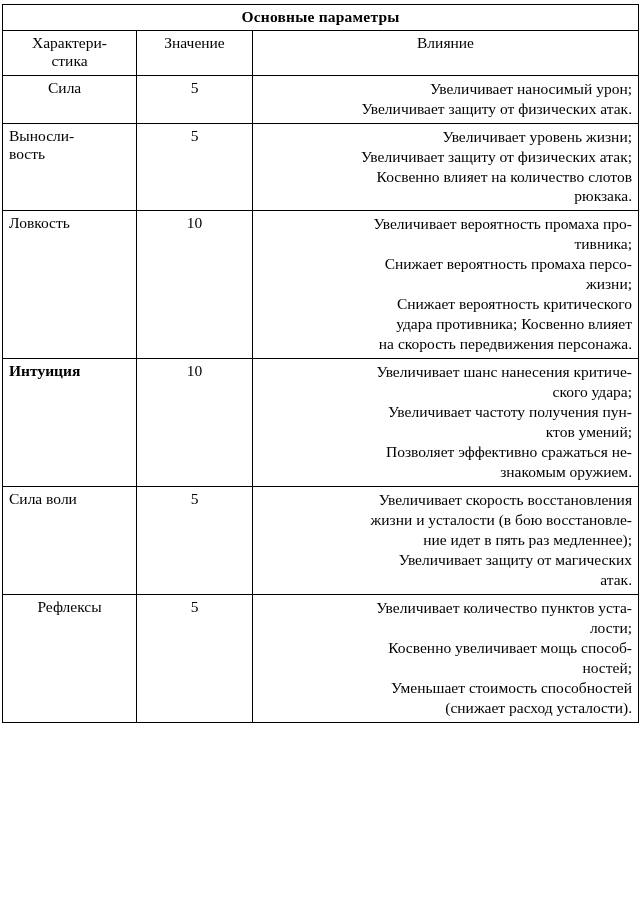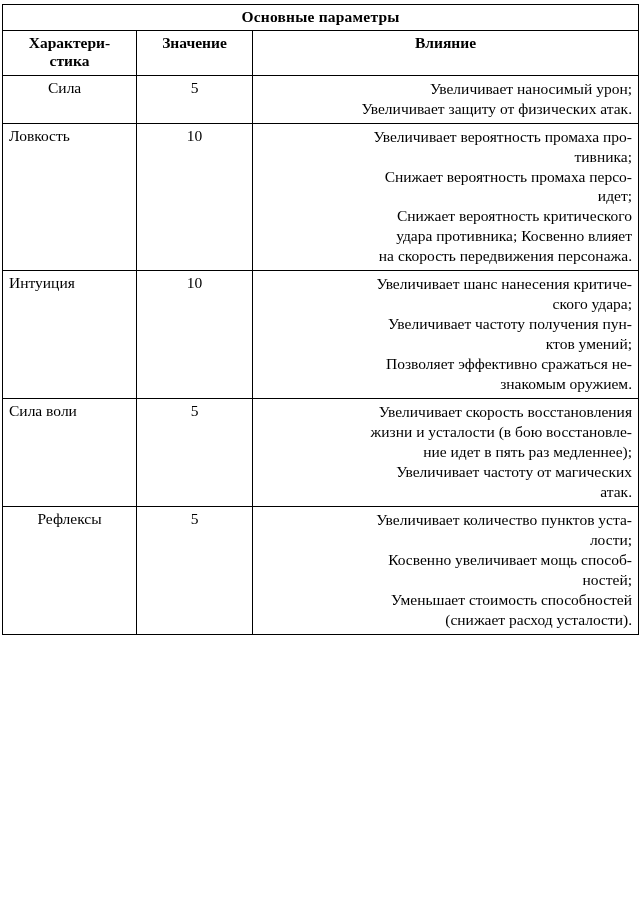--- a/index.html
+++ b/index.html
@@ -34,21 +34,21 @@
   .title-cell {
     text-align: center;
     font-weight: bold;
     font-size: 15.5px;
     padding-top: 4px;
     padding-bottom: 5px;
     letter-spacing: 0.2px;
   }
   .hdr {
     text-align: center;
-    font-weight: bold;
+    font-weight: normal;
     font-size: 15.5px;
     vertical-align: middle;
     line-height: 1.18;
     padding-top: 6px;
     padding-bottom: 6px;
   }
   .col-name  { width: 134px; }
   .col-value { width: 116px; }
   .col-effect{ width: 386px; }
 
@@ -94,52 +94,63 @@
       </tr>
     <tr>
           <td class="cell-name" style="white-space: pre-line; padding-left: 45px;">Сила</td>
           <td class="cell-value">5</td>
           <td class="cell-effect">
             <span class="line">Увеличивает наносимый урон;</span>
             <span class="line">Увеличивает защиту от физических атак.</span>
           </td>
         </tr>
         <tr>
+          <td class="cell-name" style="white-space: pre-line;">Выносли-
+вость</td>
+          <td class="cell-value">5</td>
+          <td class="cell-effect">
+            <span class="line">Увеличивает уровень жизни;</span>
+            <span class="line">Увеличивает защиту от физических атак;</span>
+            <span class="line">Косвенно влияет на количество слотов</span>
+            <span class="line">рюкзака.</span>
+          </td>
+        </tr>
+        <tr>
           <td class="cell-name" style="white-space: pre-line;">Ловкость</td>
           <td class="cell-value">10</td>
           <td class="cell-effect">
             <span class="line">Увеличивает вероятность промаха про-</span>
             <span class="line">тивника;</span>
             <span class="line">Снижает вероятность промаха персо-</span>
-            <span class="line">идет;</span>
+            <span class="line">жизни;</span>
             <span class="line">Снижает вероятность критического</span>
             <span class="line">удара противника; Косвенно влияет</span>
             <span class="line">на скорость передвижения персонажа.</span>
           </td>
         </tr>
         <tr>
-          <td class="cell-name" style="white-space: pre-line;">Интуиция</td>
+          <td class="cell-name" style="white-space: pre-line; font-weight: bold;">Интуиция</td>
           <td class="cell-value">10</td>
           <td class="cell-effect">
             <span class="line">Увеличивает шанс нанесения критиче-</span>
             <span class="line">ского удара;</span>
             <span class="line">Увеличивает частоту получения пун-</span>
             <span class="line">ктов умений;</span>
             <span class="line">Позволяет эффективно сражаться не-</span>
             <span class="line">знакомым оружием.</span>
           </td>
         </tr>
         <tr>
           <td class="cell-name" style="white-space: pre-line; margin-left: 29px;">Сила воли</td>
           <td class="cell-value">5</td>
           <td class="cell-effect">
             <span class="line">Увеличивает скорость восстановления</span>
             <span class="line">жизни и усталости (в бою восстановле-</span>
             <span class="line">ние идет в пять раз медленнее);</span>
-            <span class="line">Увеличивает частоту от магических</span>
+            <span class="line">Увеличивает защиту от магических</span>
             <span class="line">атак.</span>
           </td>
         </tr>
         <tr>
           <td class="cell-name" style="white-space: pre-line; text-align: center;">Рефлексы</td>
           <td class="cell-value">5</td>
           <td class="cell-effect">
             <span class="line">Увеличивает количество пунктов уста-</span>
             <span class="line">лости;</span>
             <span class="line">Косвенно увеличивает мощь способ-</span>

